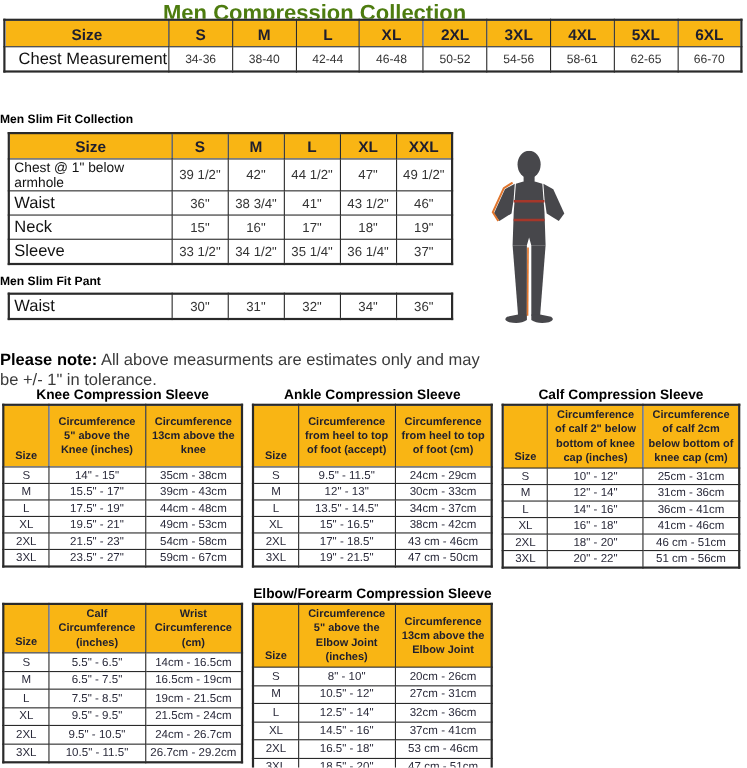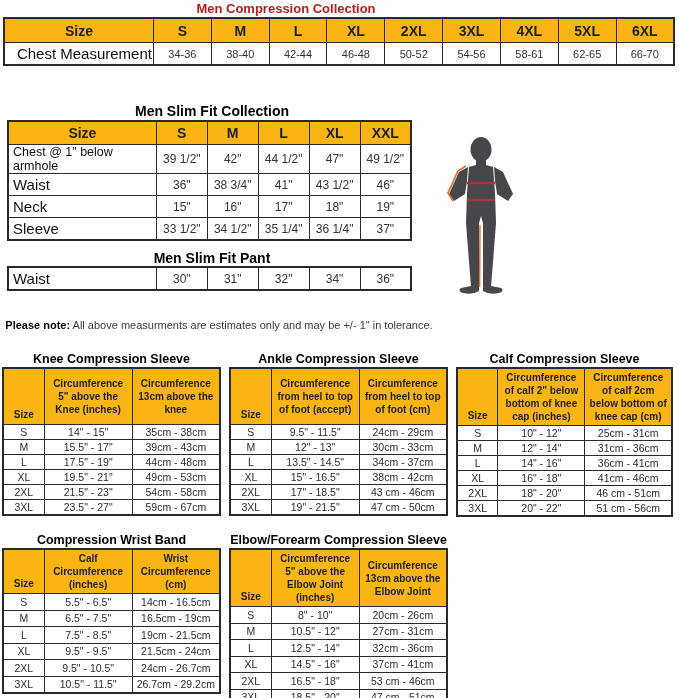--- a/index.html
+++ b/index.html
@@ -10,22 +10,22 @@
     --value_text:#333333;
     --silhouette:#47474b;
     --measure_red:#a6372a;
     --accent_orange:#e0762e;
   }
   html,body{margin:0;padding:0;background:#ffffff;}
   body{font-family:"Liberation Sans","DejaVu Sans",sans-serif;}
   .page{position:relative;width:679px;height:698px;background:#ffffff;overflow:hidden;}
   .abs{position:absolute;}
 
-  .doc-title{font-size:13px;font-weight:bold;color:#b91c1c;text-align:center;}
-  .section-title{font-size:14px;font-weight:bold;color:#000;text-align:center;}
+  .doc-title{font-size:20px;font-weight:bold;color:#4d7c0f;text-align:center;}
+  .section-title{font-size:11px;font-weight:bold;color:#000;}
   .sleeve-title{font-size:12.5px;font-weight:bold;color:#000;text-align:center;white-space:nowrap;}
 
   table{border-collapse:collapse;table-layout:fixed;width:100%;background:#fff;}
   th,td{border:1px solid var(--border_color);text-align:center;padding:0 1px;overflow:hidden;}
   table{border:2px solid var(--border_color);}
   thead th{background:var(--header_bg);color:var(--header_text);font-weight:bold;}
 
   
   .t-main thead th{height:23px;font-size:14px;}
   .t-main td{height:21px;font-size:11px;color:var(--value_text);}
@@ -40,21 +40,21 @@
   .t-pant td.row-label{text-align:left;font-size:15px;padding-left:4px;color:var(--label_text);}
 
   
   .t-sleeve thead th{font-size:10px;line-height:1.3;padding:2px 2px;height:50px;vertical-align:middle;}
   .t-sleeve thead th.size-h{vertical-align:bottom;padding-bottom:3px;}
   .t-sleeve td{height:14px;font-size:10.5px;color:#2a2a3a;}
   .t-sleeve td.size-cell{font-size:10.5px;}
   .t-wrist thead th{height:38px;}
   .t-wrist td{height:15.5px;}
 
-  .note{font-size:11px;color:#3a3a3a;text-align:center;line-height:1.2;}
+  .note{font-size:15px;color:#3a3a3a;line-height:1.2;}
   .note .note-label{font-weight:bold;color:#000;}
 </style>
 </head>
 <body>
 
 <div class="page">
 
   <div class="abs doc-title" style="left:0;top:1px;width:572px">Men Compression Collection</div>
   <div class="abs" style="left:3px;top:17px;width:672px">
     <table class="t-main">
@@ -348,21 +348,20 @@
           </tr>
           <tr>
             <td class="size-cell">3XL</td>
             <td class="val-cell">20" - 22"</td>
             <td class="val-cell">51 cm - 56cm</td>
           </tr>
         </tbody>
     </table>
   </div>
 
-  <div class="abs sleeve-title" style="left:2px;top:533px;width:219px">Compression Wrist Band</div>
   <div class="abs" style="left:2px;top:548px;width:219px">
     <table class="t-sleeve t-wrist">
       <colgroup>
           <col style="width:19%">
           <col style="width:40.5%">
           <col style="width:40.5%">
         </colgroup>
       <thead>
         <tr>
           <th class="size-h">Size</th>

